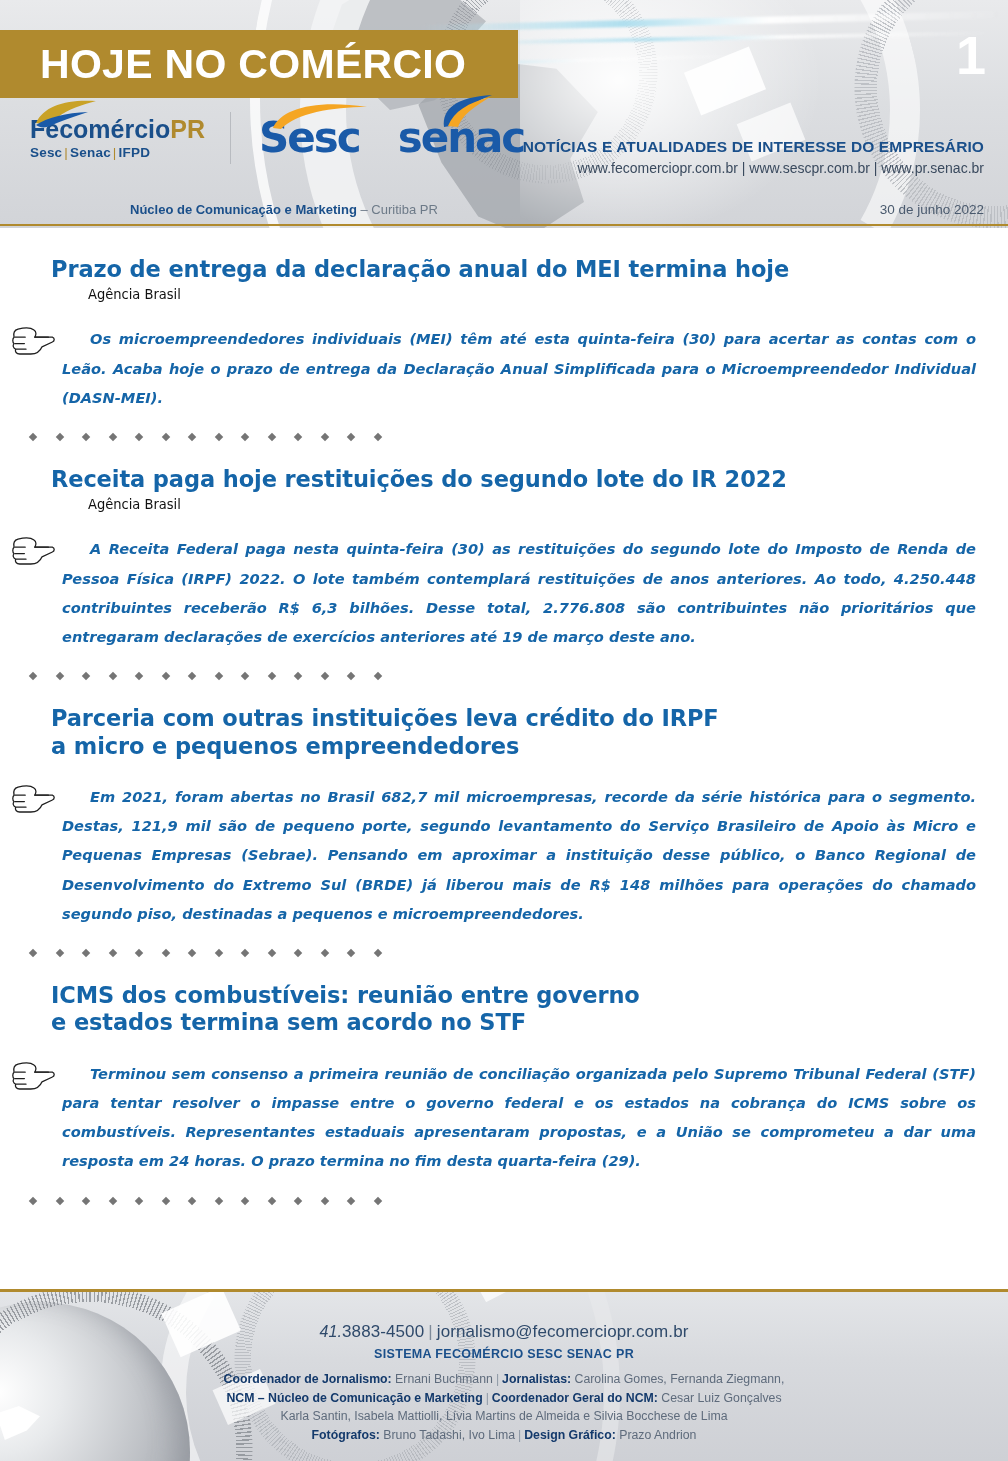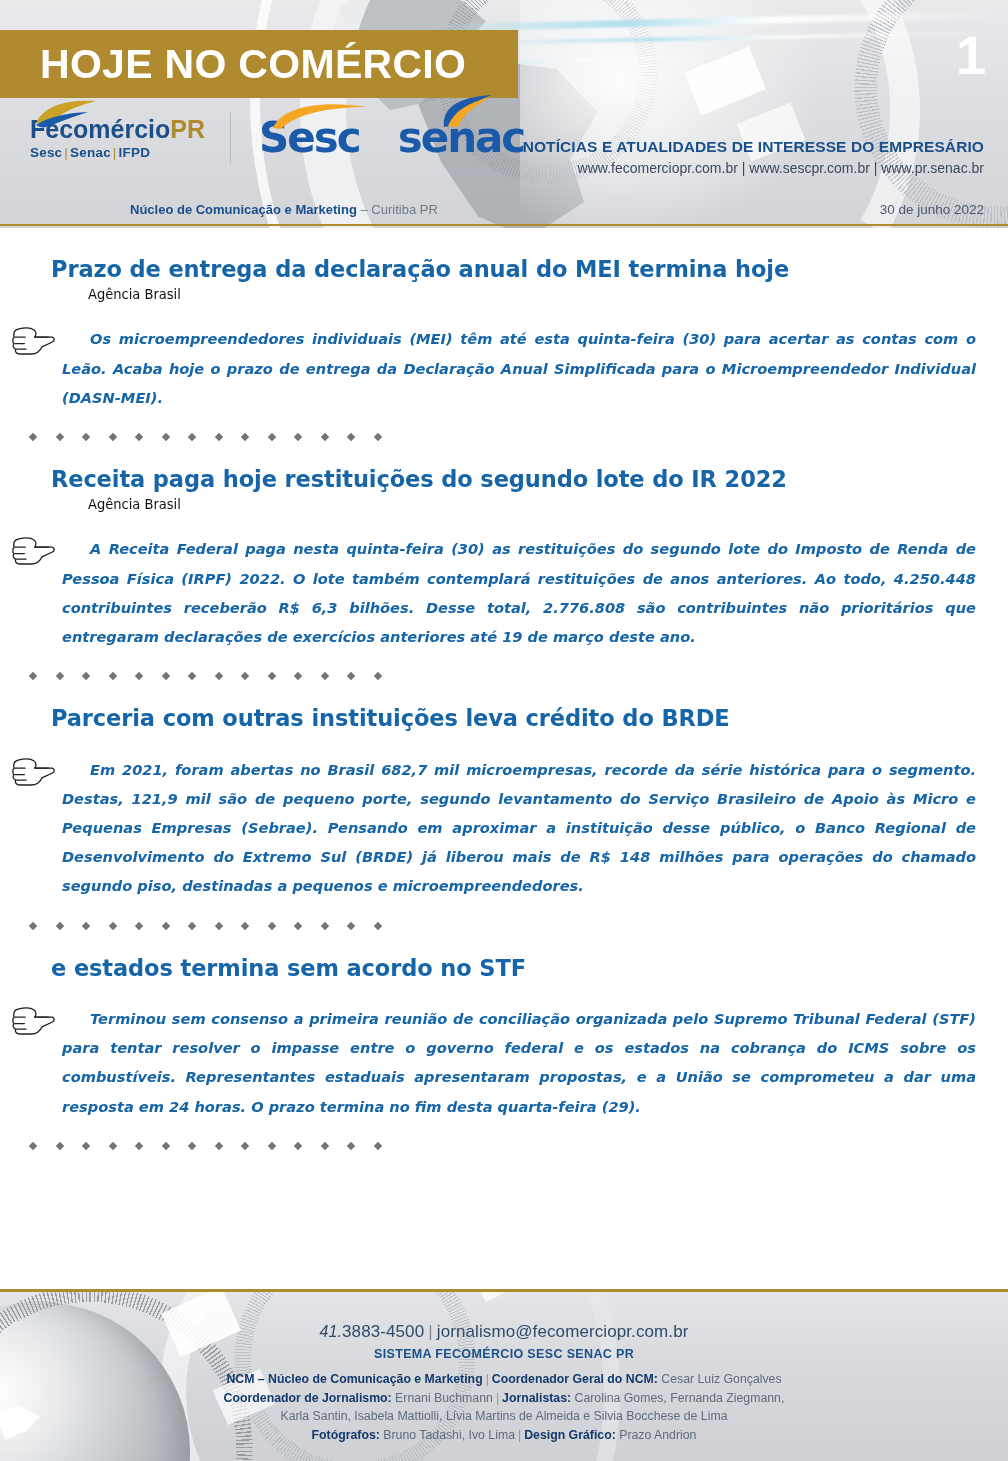--- a/index.html
+++ b/index.html
@@ -514,21 +514,22 @@
         <i style="background: rgb(117, 117, 117);"></i>
         <i style="background: rgb(117, 117, 117);"></i>
         <i style="background: rgb(117, 117, 117);"></i>
         <i style="background: rgb(117, 117, 117);"></i>
         <i style="background: rgb(117, 117, 117);"></i>
       </div>
   </div>
 
   <div class="article" style="padding-top:26px;">
     <div class="art-head">
-      <div>Parceria com outras instituições leva crédito do BRDE</div>
+      <div>Parceria com outras instituições leva crédito do IRPF</div>
+      <div>a micro e pequenos empreendedores</div>
     </div>
     <div class="art-body-wrap">
       <svg class="hand-icon" viewBox="0 0 60 50">
         <g fill="#ffffff" stroke="#1f1f1f" stroke-width="1.6" stroke-linejoin="round" stroke-linecap="round">
           <path d="M10 14 C6 15 4 19 5 24 C3 26 3 30 5 32 C3 34 4 38 7 39 C6 42 8 45 12 45 L26 45 C34 45 38 41 40 36 L53 30 C56 29 56 25 53 24 L31 24 C33 21 33 17 30 15 C26 12 18 12 10 14 Z"></path>
           <path d="M31 24 L48 24"></path>
           <path d="M6 24 L19 24"></path>
           <path d="M6 32 L18 32"></path>
           <path d="M8 39 L20 39"></path>
         </g>
@@ -548,20 +549,21 @@
         <i style="background: rgb(117, 117, 117);"></i>
         <i style="background: rgb(117, 117, 117);"></i>
         <i style="background: rgb(117, 117, 117);"></i>
         <i style="background: rgb(117, 117, 117);"></i>
         <i style="background: rgb(117, 117, 117);"></i>
       </div>
   </div>
 
   <div class="article" style="padding-top:26px;">
     <div class="art-head">
+      <div>ICMS dos combustíveis: reunião entre governo</div>
       <div>e estados termina sem acordo no STF</div>
     </div>
     <div class="art-body-wrap">
       <svg class="hand-icon" viewBox="0 0 60 50">
         <g fill="#ffffff" stroke="#1f1f1f" stroke-width="1.6" stroke-linejoin="round" stroke-linecap="round">
           <path d="M10 14 C6 15 4 19 5 24 C3 26 3 30 5 32 C3 34 4 38 7 39 C6 42 8 45 12 45 L26 45 C34 45 38 41 40 36 L53 30 C56 29 56 25 53 24 L31 24 C33 21 33 17 30 15 C26 12 18 12 10 14 Z"></path>
           <path d="M31 24 L48 24"></path>
           <path d="M6 24 L19 24"></path>
           <path d="M6 32 L18 32"></path>
           <path d="M8 39 L20 39"></path>
@@ -603,19 +605,19 @@
     <div class="fpanel fp1"></div>
     <div class="fpanel fp2"></div>
   </div>
 
   <div class="ftr-text">
     <div class="ftr-contact">
       <span class="ddd">41.</span><span>3883-4500</span><span class="bar">|</span><span>jornalismo@fecomerciopr.com.br</span>
     </div>
     <div class="ftr-system">SISTEMA FECOMÉRCIO SESC SENAC PR</div>
     <div class="ftr-credits">
+      <div><b>Coordenador de Jornalismo:</b><span> Ernani Buchmann</span><span class="bar">|</span><b>Jornalistas:</b><span> Carolina Gomes, Fernanda Ziegmann,</span></div>
       <div><b>NCM – Núcleo de Comunicação e Marketing</b><span class="bar">|</span><b>Coordenador Geral do NCM:</b><span> Cesar Luiz Gonçalves</span></div>
-      <div><b>Coordenador de Jornalismo:</b><span> Ernani Buchmann</span><span class="bar">|</span><b>Jornalistas:</b><span> Carolina Gomes, Fernanda Ziegmann,</span></div>
       <div><span>Karla Santin, Isabela Mattiolli, Lívia Martins de Almeida e Silvia Bocchese de Lima</span></div>
       <div><b>Fotógrafos:</b><span> Bruno Tadashi, Ivo Lima</span><span class="bar">|</span><b>Design Gráfico:</b><span> Prazo Andrion</span></div>
     </div>
   </div>
 </div>
 
 </body></html>

